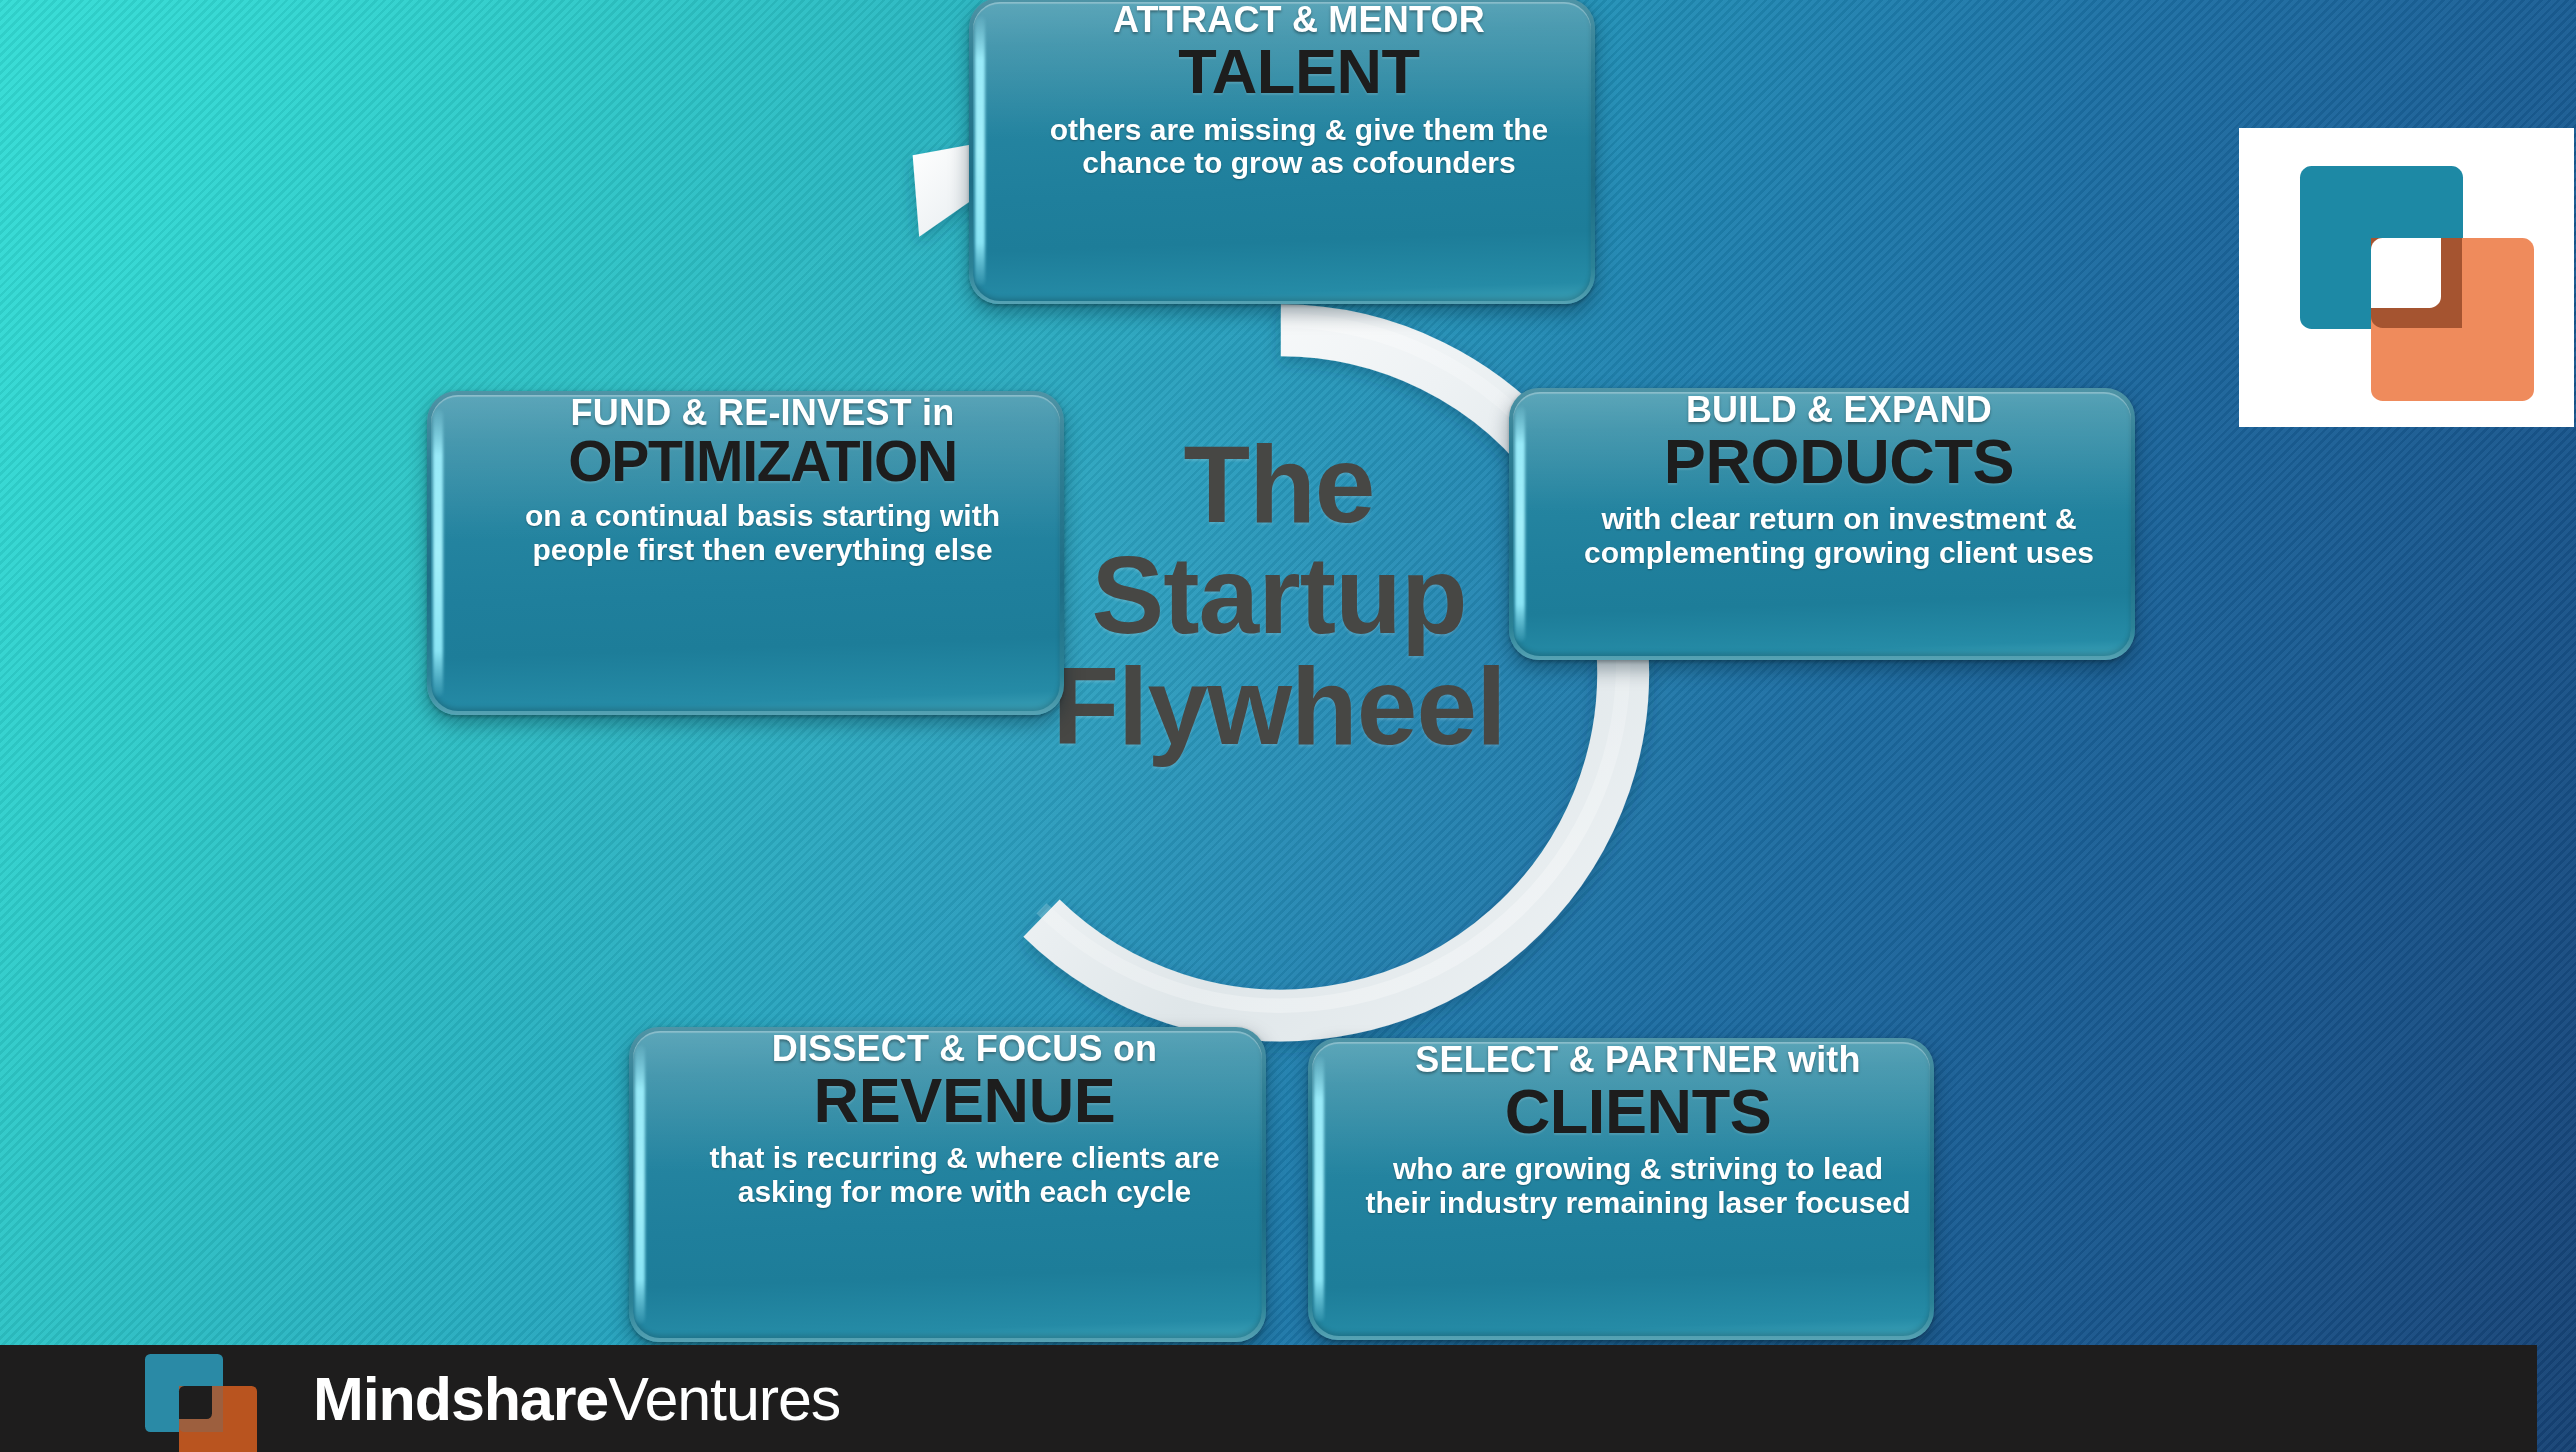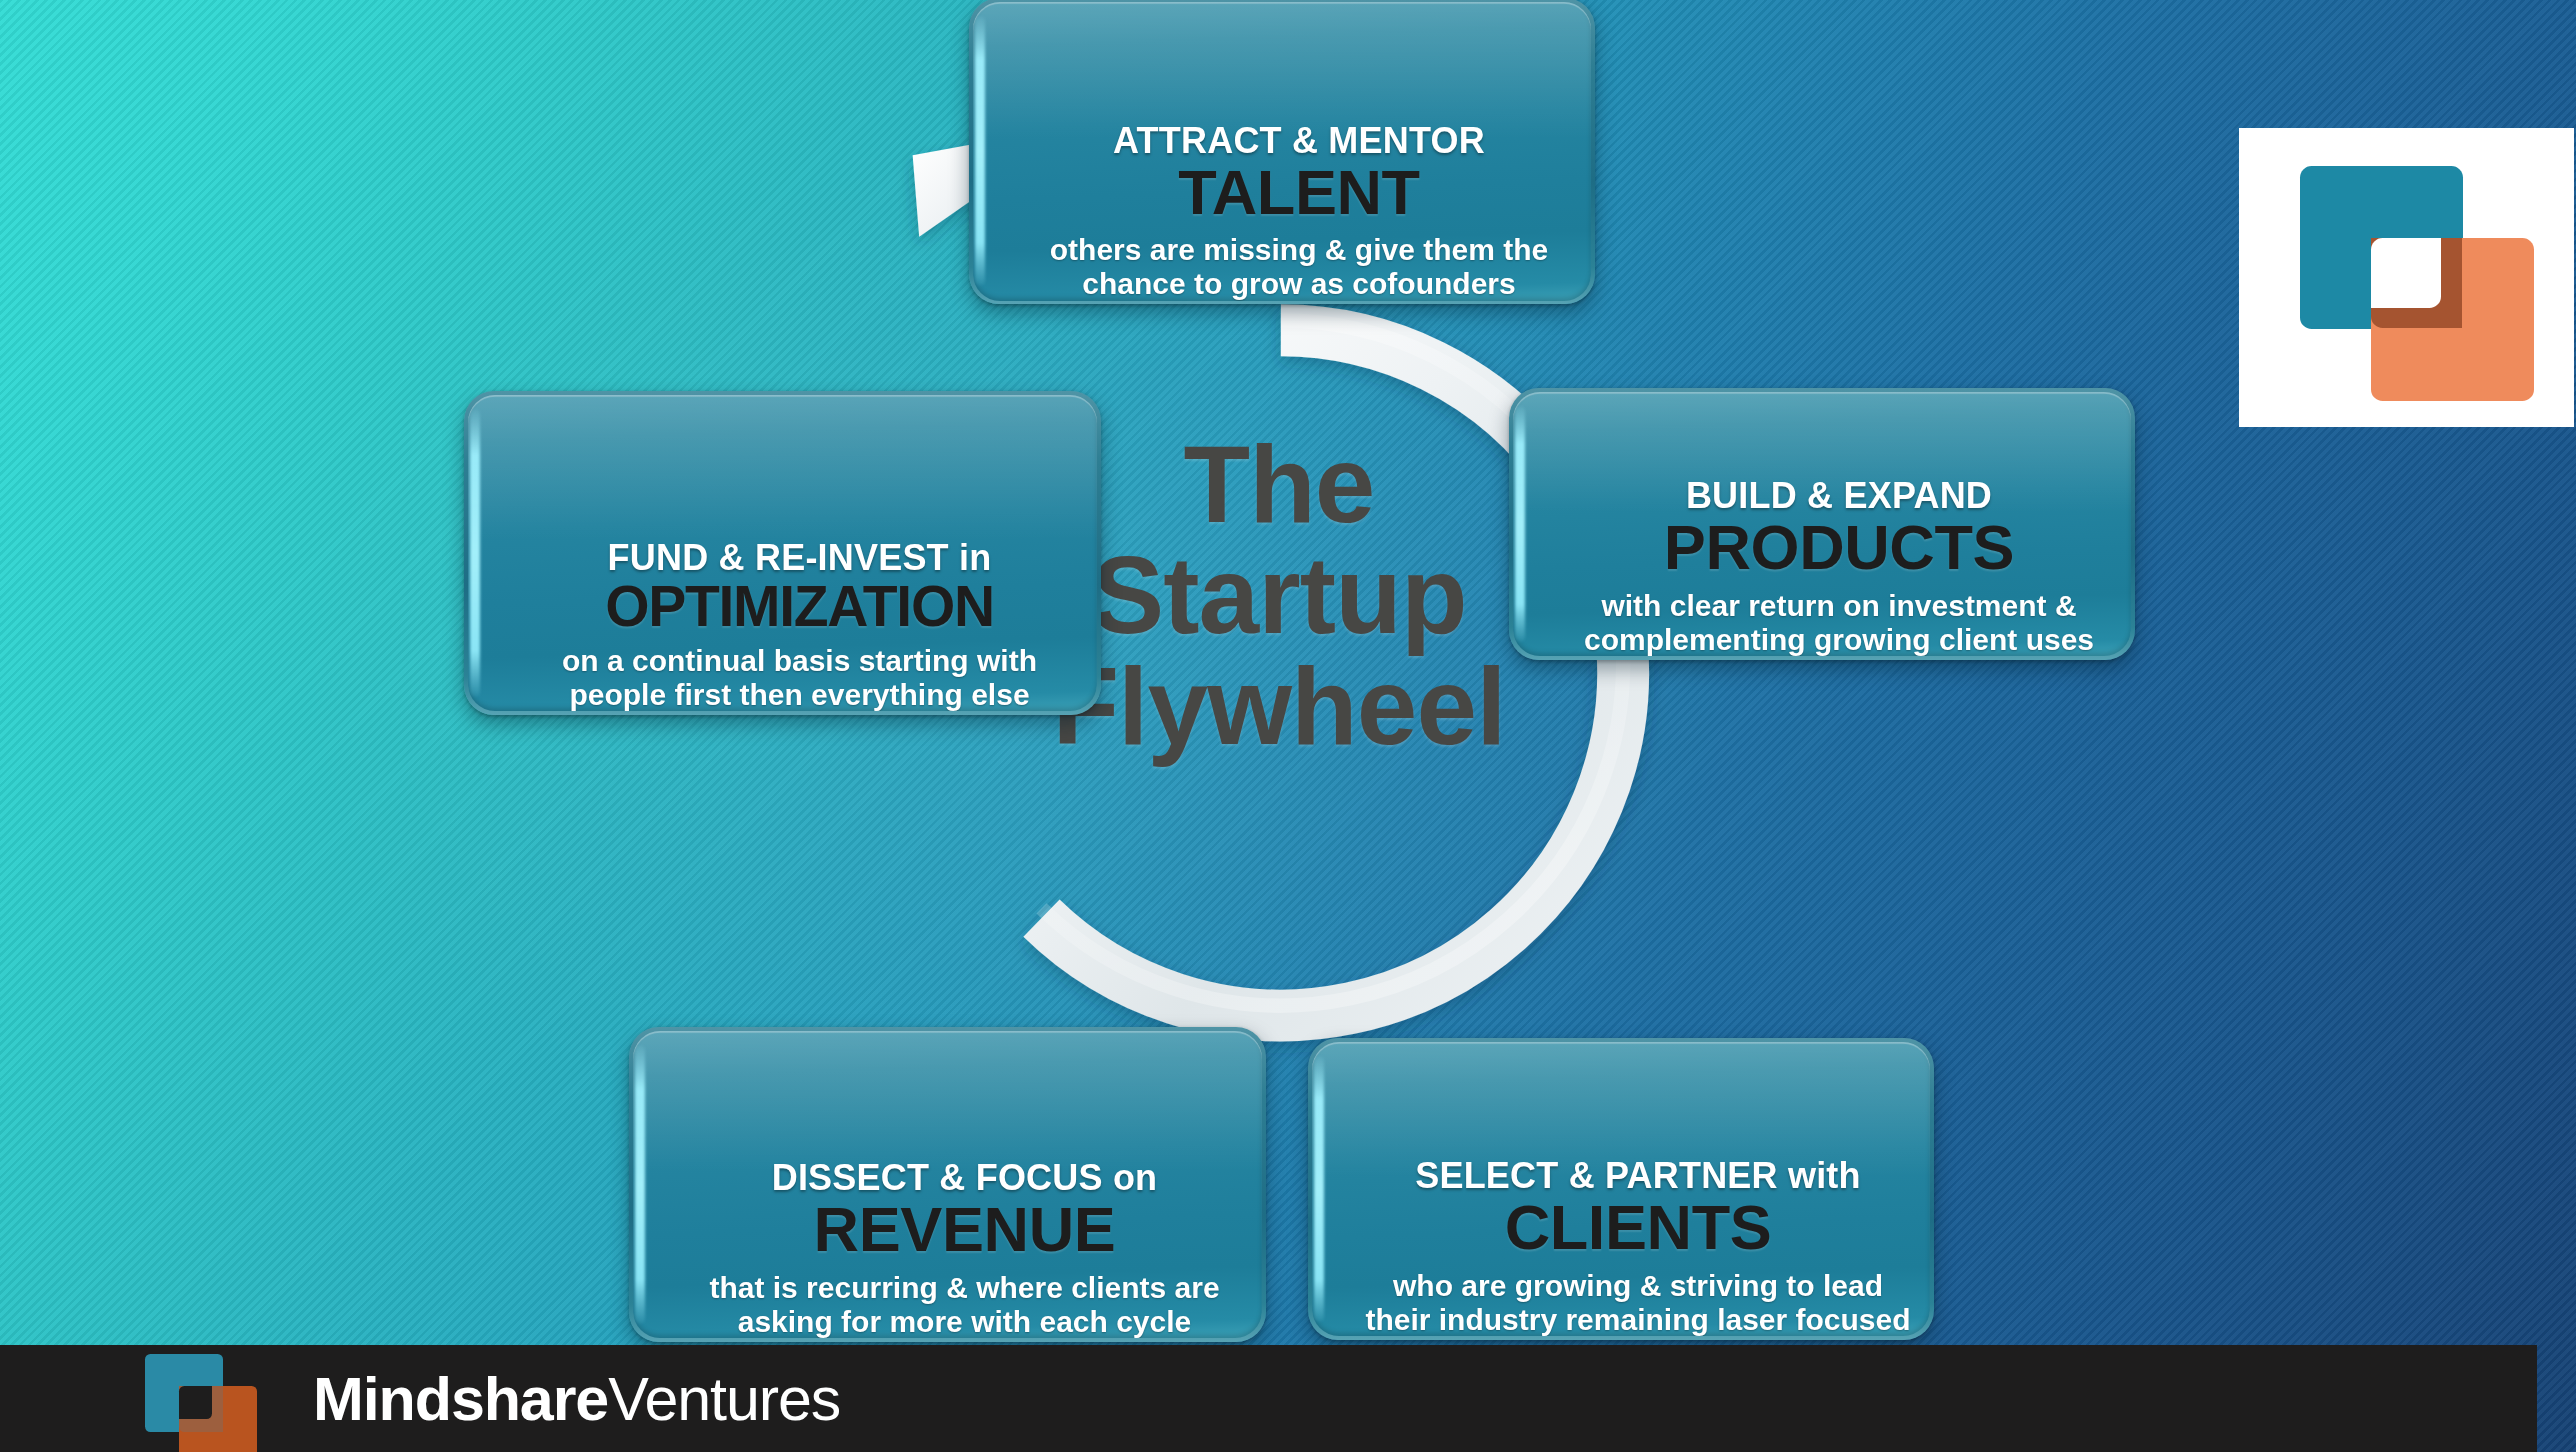--- a/index.html
+++ b/index.html
@@ -69,21 +69,21 @@
   .node-inner{
     position:relative;
     width:100%;height:100%;
     border-radius:27px;
     box-sizing:border-box;
     background:linear-gradient(178deg,#3b94ab 0%,#2f8ba4 14%,#2484a0 40%,#1f7f9c 62%,#1d7d99 78%,#258ba6 94%,#3ba0b6 100%);
     box-shadow:
       inset 0 1.8px 0.9px rgba(255,255,255,0.30),
       inset 0 -2.7px 5.4px rgba(0,0,0,0.18);
     overflow:hidden;
-    display:flex;flex-direction:column;align-items:center;justify-content:flex-end;padding-left:34px;
+    display:flex;flex-direction:column;align-items:center;justify-content:flex-start;padding-left:34px;
   }
   
   .node-inner::before{
     content:"";position:absolute;left:2.7px;top:14.3px;bottom:14.3px;width:9.8px;
     border-radius:7.2px;
     background:linear-gradient(180deg,
       rgba(150,235,255,0.05) 0%,
       rgba(150,240,255,0.92) 16%,
       rgba(170,245,255,0.95) 50%,
       rgba(150,240,255,0.90) 84%,
@@ -116,21 +116,21 @@
     font-size:30px;line-height:1.12;
     margin-top:8px;
     text-shadow:0 0.9px 1.8px rgba(0,0,0,0.30);
   }
 
   
   #node-talent      {left:969px;top:-1.8px;   width:626px;height:306px;}
   #node-products    {left:1509px;top:388px;  width:626px;height:272px;}
   #node-clients     {left:1308px;top:1038px; width:626px;height:302px;}
   #node-revenue     {left:629px; top:1027px; width:637px;height:315px;}
-  #node-optimization{left:427px; top:391px;  width:637px;height:324px;margin-left:37px;}
+  #node-optimization{left:427px; top:391px;  width:637px;height:324px;}
 
   
   #logo-card{
     position:absolute;left:2239px;top:128px;width:335px;height:299px;
     background:#ffffff;
   }
   .lg-teal{
     position:absolute;left:61px;top:38px;width:163px;height:163px;
     background:#1d89a5;border-radius:11.6px;
   }

